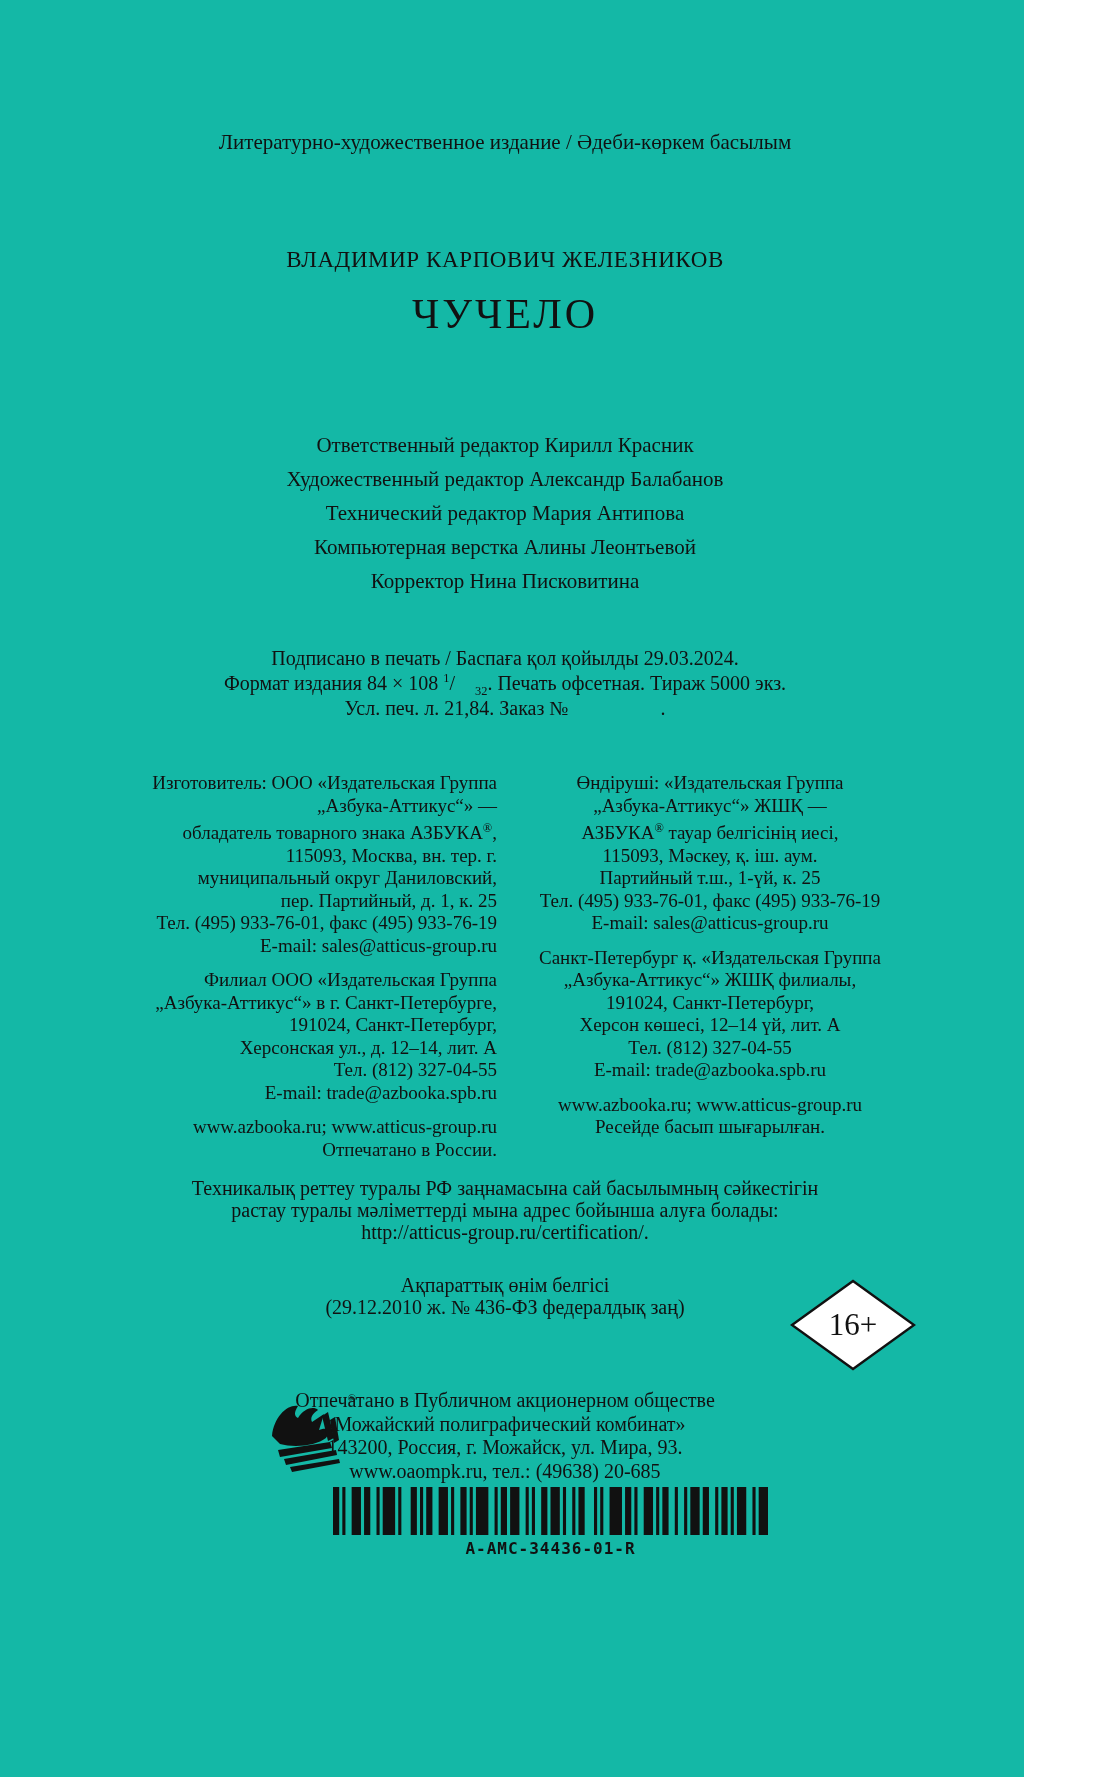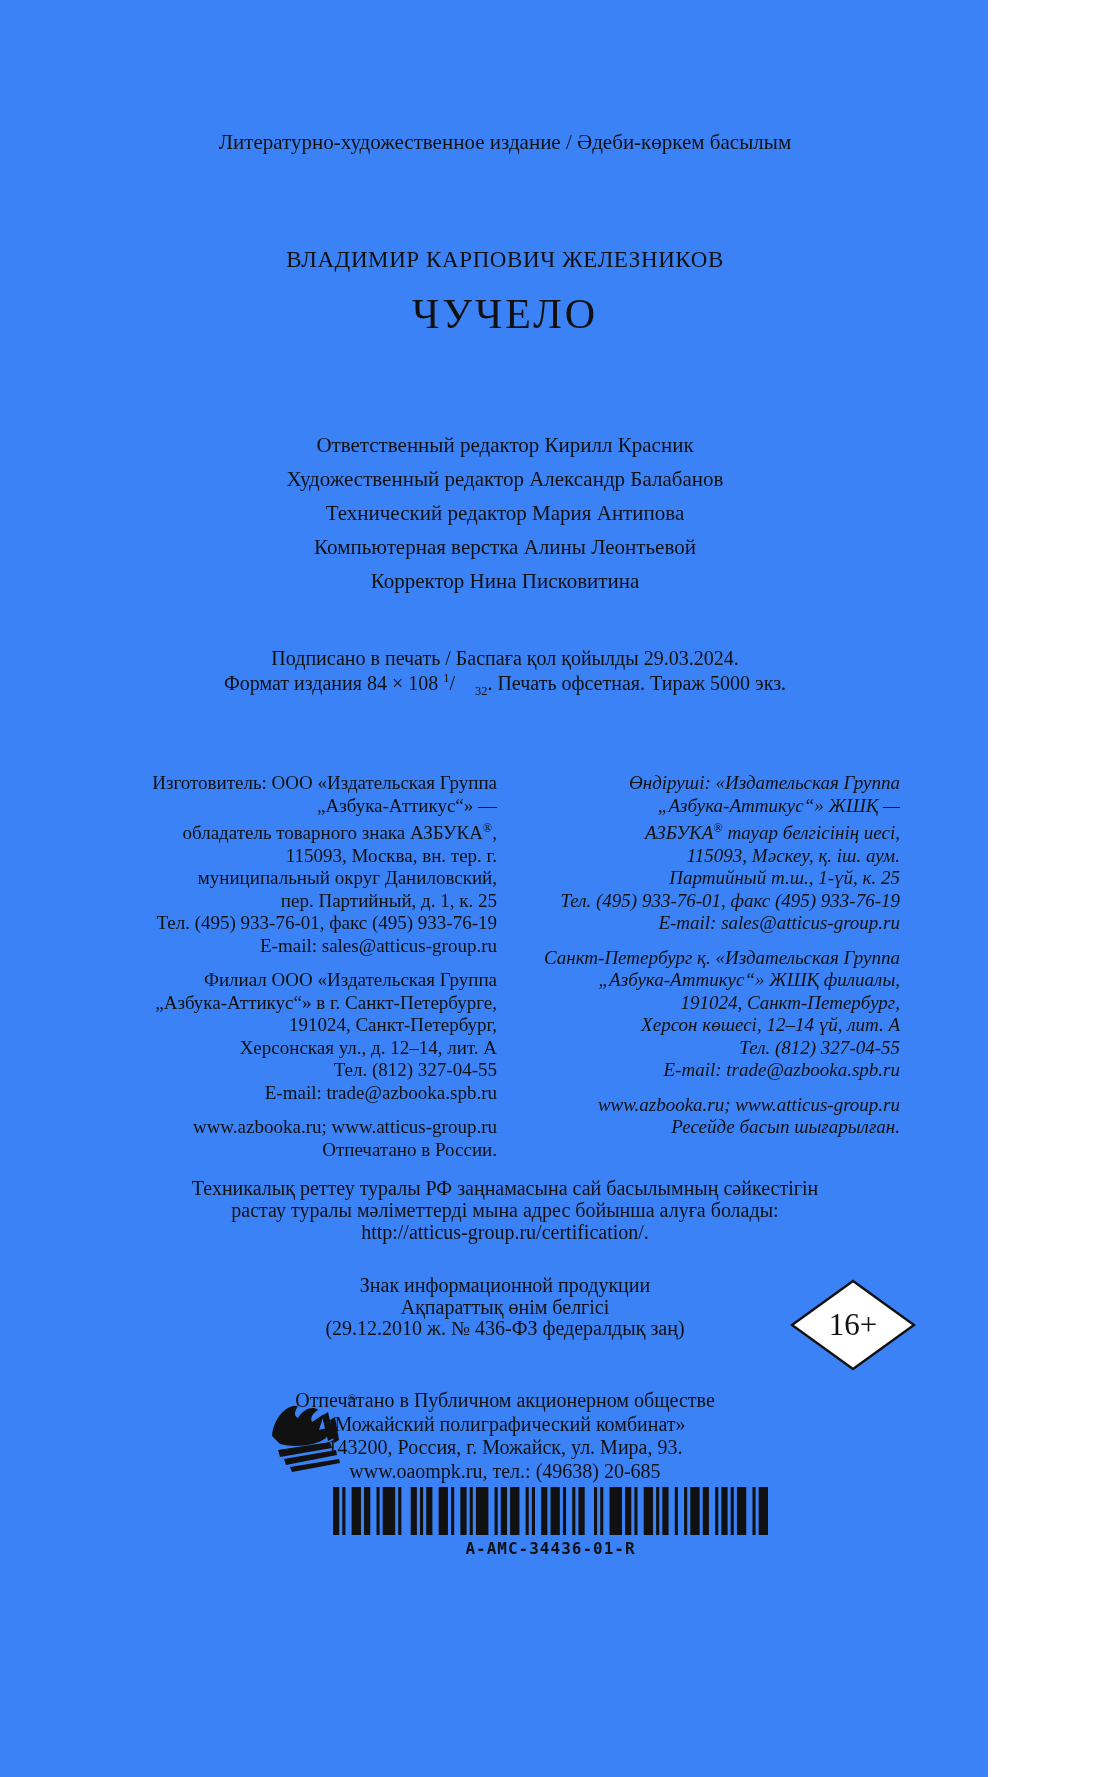--- a/index.html
+++ b/index.html
@@ -1,38 +1,38 @@
 <!DOCTYPE html>
 <html lang="ru"><head>
 <meta charset="utf-8">
 <style>
   html,body { margin:0; padding:0; }
   body {
     width:1100px; height:1777px; background:#ffffff;
     font-family:"Liberation Serif","DejaVu Serif",serif;
     color:#111;
   }
-  .page { position:relative; width:988px; height:1777px; background:#3b82f6; overflow:hidden; }
+  .page { position:relative; width:988px; height:1777px; background:#14b8a6; overflow:hidden;padding-left:36px; }
   .abs { position:absolute; }
   .ctr { left:0; width:1010px; text-align:center; }
 
   .edition-line { top:130px; font-size:21px; }
   .author-name  { top:247px; font-size:23px; letter-spacing:0.6px; }
   .book-title   { top:290px; font-size:42px; letter-spacing:3px; }
 
   .credits { top:428px; font-size:21px; line-height:34px; }
 
   .print-info { top:646px; font-size:20px; line-height:25px; }
   .frac-sup { font-size:0.62em; vertical-align:super; line-height:0; }
   .frac-sub { font-size:0.62em; vertical-align:sub; line-height:0;margin-left:20px; }
   .order-gap { display:inline-block; width:92px; }
 
   .pub-col { top:772px; font-size:19px; line-height:22.5px; }
   .pub-col-ru { left:150px; width:347px; text-align:right; }
-  .pub-col-kz { left:520px; width:380px; text-align:right;font-style:italic; }
+  .pub-col-kz { left:520px; width:380px; text-align:center; }
   .pub-block + .pub-block { margin-top:12px; }
   .reg { font-size:0.65em; }
 
   .cert-note { top:1178px; font-size:20px; line-height:21.8px; }
 
   .age-note { top:1275px; font-size:20px; line-height:21.5px; }
   .age-diamond { left:790px; top:1279px; width:126px; height:92px; }
   .age-diamond svg { position:absolute; left:0; top:0; }
   .age-text { position:absolute; left:0; top:0; width:126px; height:92px;
               display:flex; align-items:center; justify-content:center;
@@ -62,20 +62,23 @@
       <div>Компьютерная верстка Алины Леонтьевой</div>
       <div>Корректор Нина Писковитина</div>
     </div>
 
   <div class="abs ctr print-info">
     <div>
       <span>Подписано в печать / Баспаға қол қойылды 29.03.2024.</span>
     </div>
     <div>
       <span>Формат издания 84 × 108 </span><sup class="frac-sup">1</sup><span>/</span><sub class="frac-sub">32</sub><span>. Печать офсетная. Тираж 5000 экз.</span>
+    </div>
+    <div>
+      <span>Усл. печ. л. 21,84. Заказ №</span><span class="order-gap"></span><span>.</span>
     </div>
   </div>
 
   <div class="abs pub-col pub-col-ru">
     <div class="pub-block">
         <div>Изготовитель: ООО «Издательская Группа</div>
         <div>„Азбука-Аттикус“» —</div>
         <div>обладатель товарного знака АЗБУКА<sup class="reg">®</sup>,</div>
         <div>115093, Москва, вн. тер. г.</div>
         <div>муниципальный округ Даниловский,</div>
@@ -121,21 +124,20 @@
       </div>
   </div>
 
   <div class="abs ctr cert-note">
       <div>Техникалық реттеу туралы РФ заңнамасына сай басылымның сәйкестігін</div>
       <div>растау туралы мәліметтерді мына адрес бойынша алуға болады:</div>
       <div>http://atticus-group.ru/certification/.</div>
     </div>
 
   <div class="abs ctr age-note">
-      <div>Знак информационной продукции</div>
       <div>Ақпараттық өнім белгісі</div>
       <div>(29.12.2010 ж. № 436-ФЗ федералдық заң)</div>
     </div>
 
   <div class="abs age-diamond">
     <svg width="126" height="92" viewBox="0 0 126 92">
       <polygon points="2,46 63,2 124,46 63,90" fill="#ffffff" stroke="#111" stroke-width="2.4"></polygon>
     </svg>
     <span class="age-text">16+</span>
   </div>

